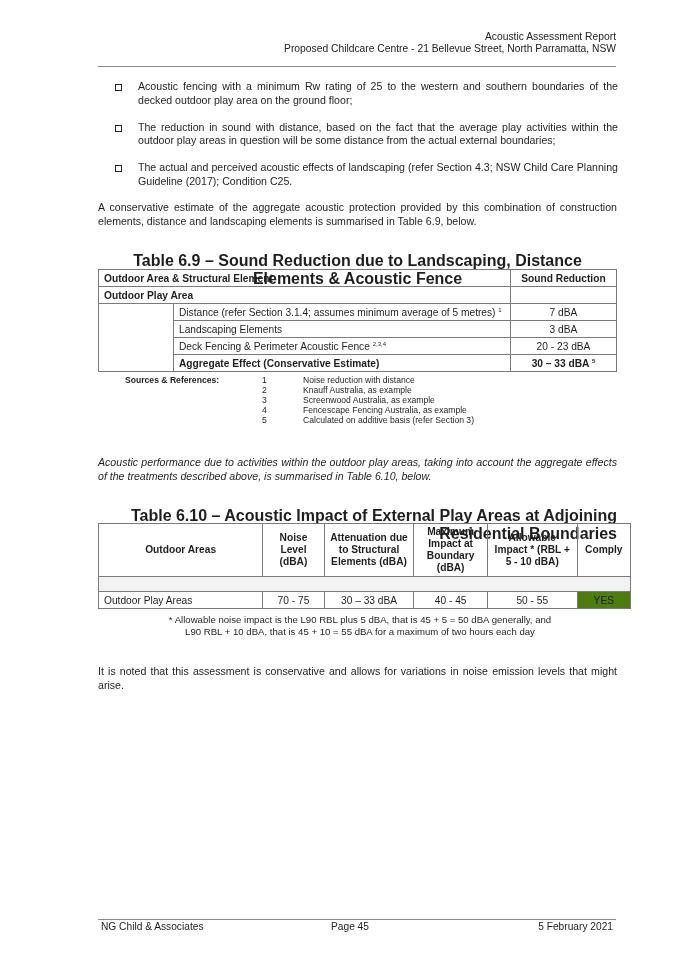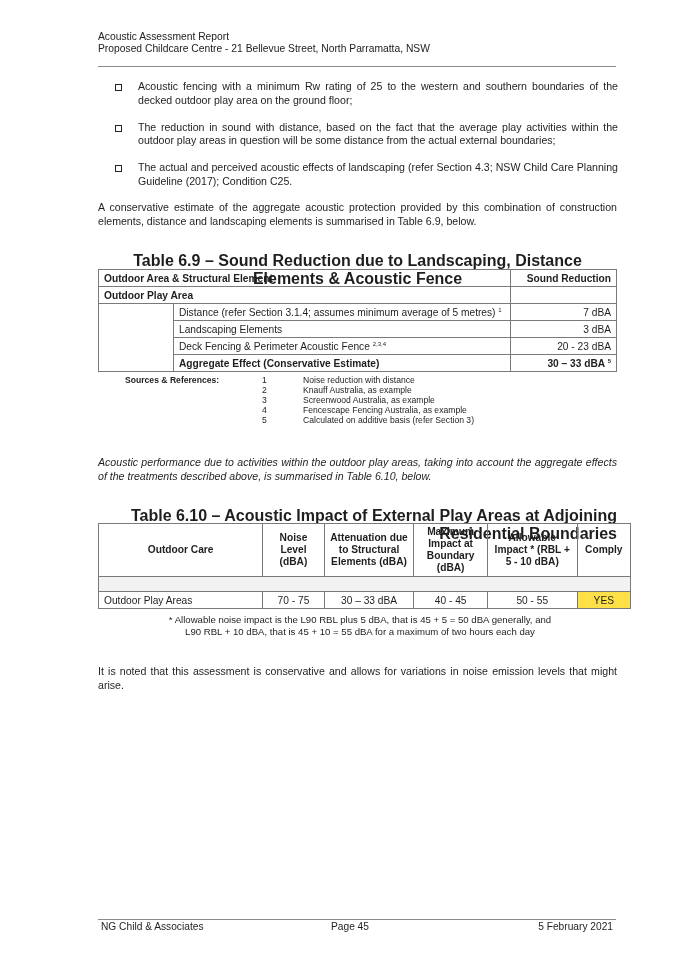--- a/index.html
+++ b/index.html
@@ -1,20 +1,20 @@
 <!DOCTYPE html>
 <html><head>
 <meta charset="utf-8">
 <style>
   html, body { margin: 0; padding: 0; background: #ffffff; }
   body { width: 682px; height: 965px; position: relative; overflow: hidden;
          font-family: "Liberation Sans", sans-serif; color: #1e1e1e; }
   .page { position: absolute; left: 0; top: 0; width: 682px; height: 965px; }
 
-  .header { position: absolute; left: 98px; top: 31px; width: 518px; text-align: left;
+  .header { position: absolute; left: 98px; top: 31px; width: 518px; text-align: right;
             font-size: 10.3px; line-height: 12px; color: #222; }
   .header-rule { position: absolute; left: 98px; top: 66px; width: 518px; height: 0;
                  border-top: 1.5px solid #8a8a8a; }
 
   .bullets { position: absolute; left: 98px; top: 80px; width: 520px; }
   .bullet { display: flex; font-size: 10.6px; line-height: 13.5px; margin-bottom: 13.5px; }
   .bullet-mark { width: 40px; flex: 0 0 40px; display: flex; justify-content: flex-start; padding-left: 17px; box-sizing: border-box; }
   .bullet-mark span { display: inline-block; width: 5px; height: 5px; border: 1px solid #222; margin-top: 4px; }
   .bullet-text { flex: 1; text-align: justify; }
 
@@ -28,21 +28,21 @@
                  font-weight: bold; font-size: 16px; }
   .t69-title { top: 252px; }
   .t610-title { top: 507px; text-align: right; }
 
   table { border-collapse: collapse; position: absolute; font-size: 10.2px; }
   td, th { border: 1px solid #7a7a7a; padding: 0 5px; }
 
   .t69 { left: 98px; top: 269px; width: 519px; }
   .t69 td { height: 16px; }
   .t69 .hdr td { font-weight: bold; }
-  .t69 .c-red { text-align: right; width: 95px; }
+  .t69 .c-red { text-align: center; width: 95px; }
   .t69 .c-blank { width: 64px; }
   .t69 .bold { font-weight: bold; }
   sup { font-size: 6px; vertical-align: 4px; }
 
   .sources { position: absolute; left: 125px; top: 375px; font-size: 8.6px; line-height: 10px; }
   .sources .lbl { position: absolute; left: 0; top: 0; width: 130px; font-weight: bold; }
   .sources .list { position: absolute; left: 137px; top: 0; width: 260px; }
   .src-row { display: flex; }
   .src-num { width: 41px; flex: 0 0 41px; }
 
@@ -152,37 +152,37 @@
         </div>
     </div>
   </div>
 
   <div class="para para-2">Acoustic performance due to activities within the outdoor play areas, taking into account the aggregate effects of the treatments described above, is summarised in Table 6.10, below.</div>
 
   <div class="table-title t610-title">Table 6.10 – Acoustic Impact of External Play Areas at Adjoining Residential Boundaries</div>
   <table class="t610">
     <tbody>
         <tr>
-      <th style="width:152px">Outdoor Care</th>
+      <th style="width:152px">Outdoor Areas</th>
       <th style="width:50px">Noise Level (dBA)</th>
       <th style="width:78px">Attenuation due to Structural Elements (dBA)</th>
       <th style="width:62px">Maximum Impact at Boundary (dBA)</th>
       <th style="width:78px">Allowable Impact * (RBL + 5 - 10 dBA)</th>
       <th style="width:42px">Comply</th>
     </tr>
     <tr class="gap">
       <td colspan="6"></td>
     </tr>
     <tr>
       <td class="left">Outdoor Play Areas</td>
       <td>70 - 75</td>
       <td>30 – 33 dBA</td>
       <td>40 - 45</td>
       <td>50 - 55</td>
-      <td class="yes" style="background: #fde047;">YES</td>
+      <td class="yes" style="background: #4d7c0f;">YES</td>
     </tr>
   </tbody>
     </table>
 
   <div class="note">
     <div>* Allowable noise impact is the L90 RBL plus 5 dBA, that is 45 + 5 = 50 dBA generally, and</div>
     <div>L90 RBL + 10 dBA, that is 45 + 10 = 55 dBA for a maximum of two hours each day</div>
   </div>
 
   <div class="para para-3">It is noted that this assessment is conservative and allows for variations in noise emission levels that might arise.</div>

